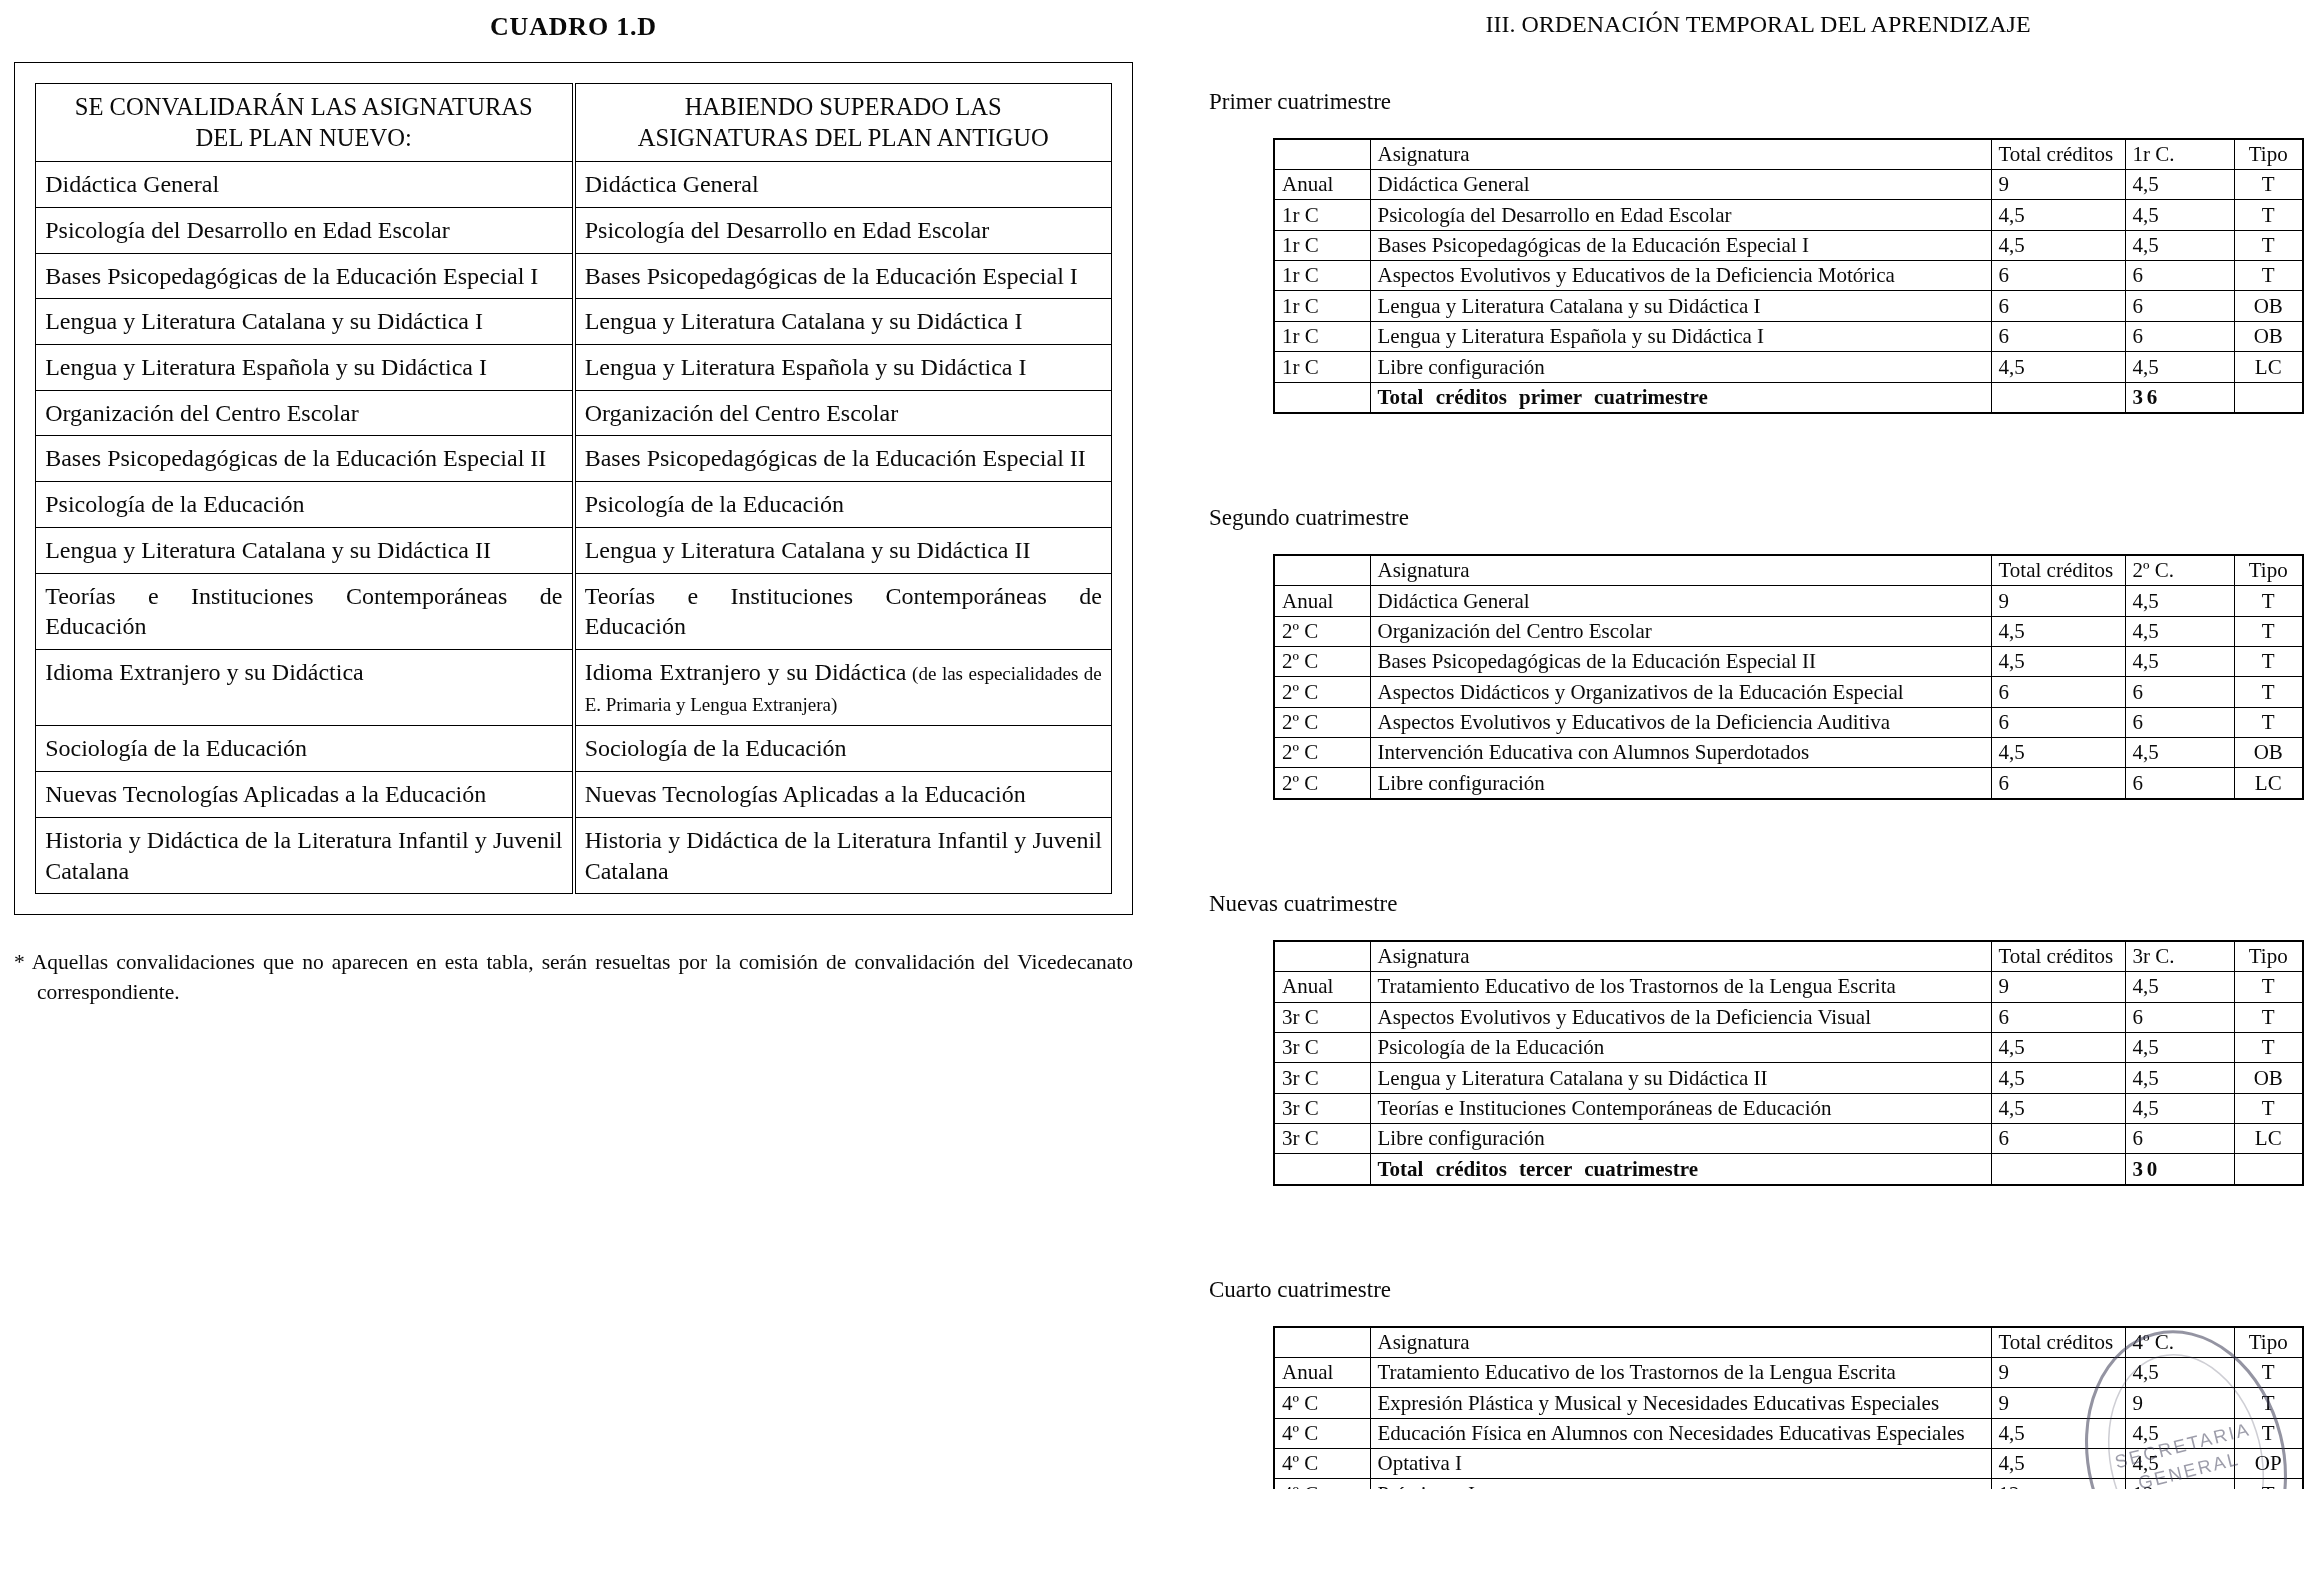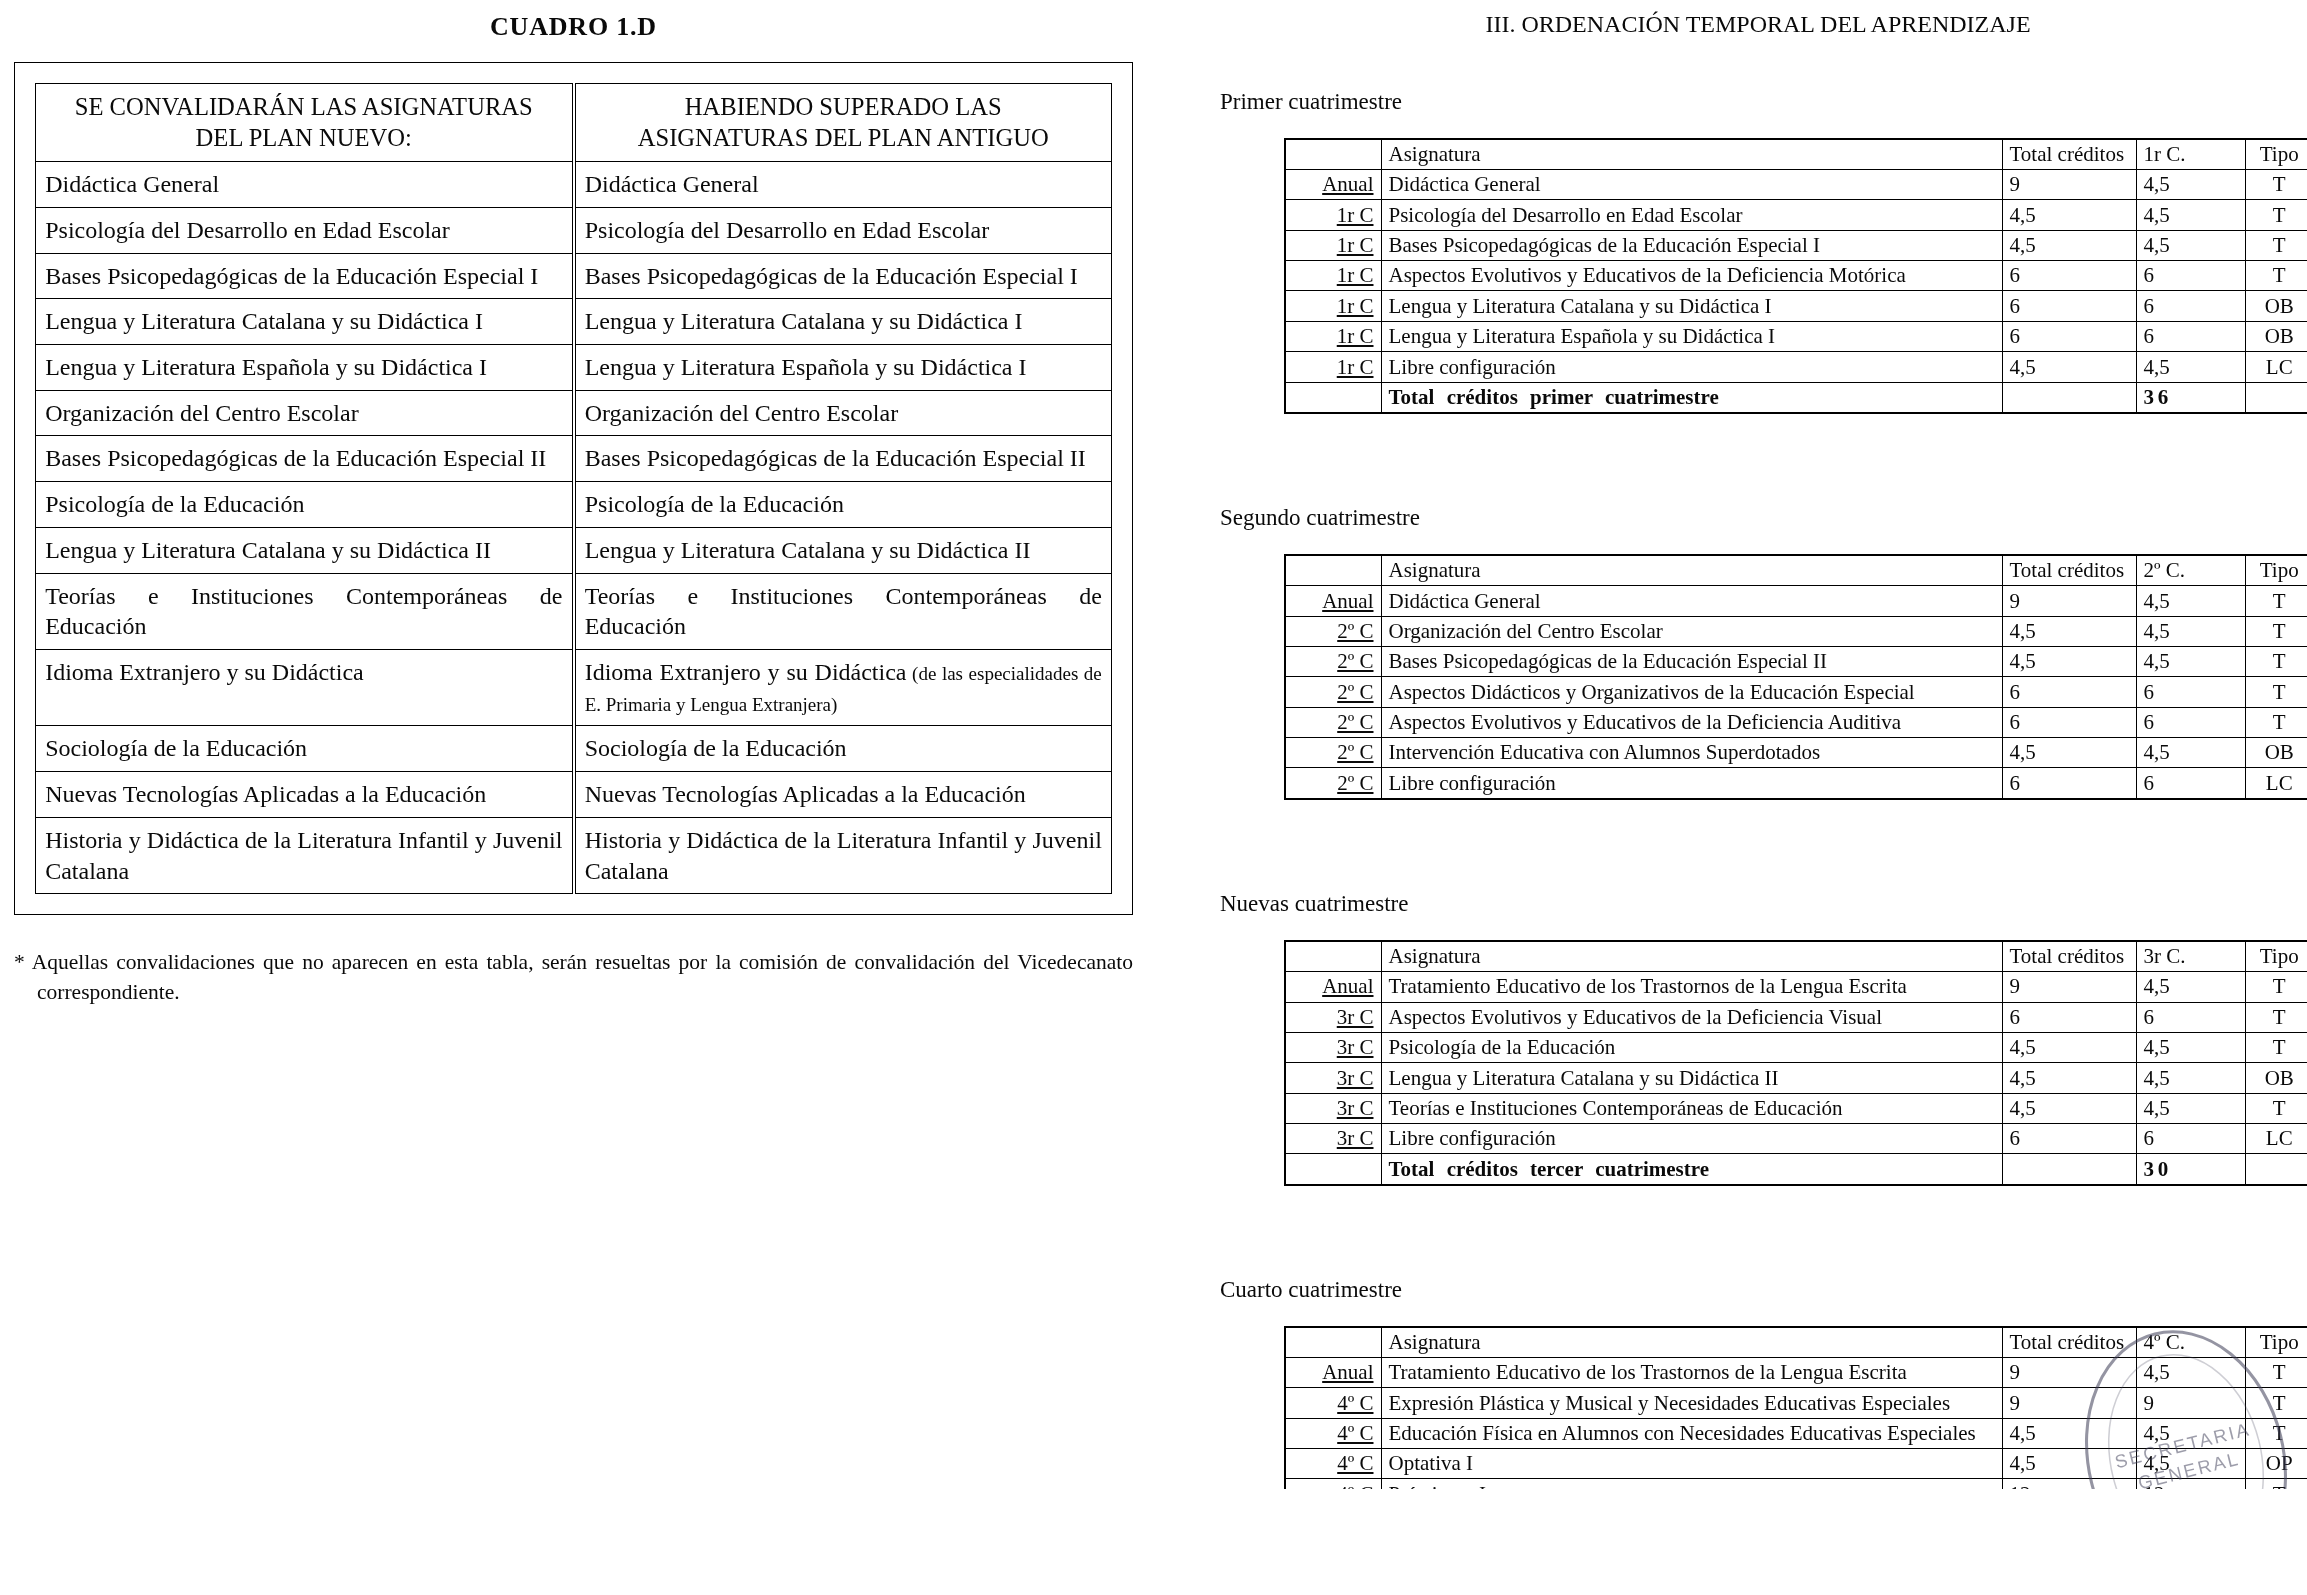--- a/index.html
+++ b/index.html
@@ -65,21 +65,21 @@
   
   .right-col { position: absolute; left: 1209px; top: 10.7px; width: 1098px; }
 
   .right-title {
     text-align: center;
     font-size: 24px;
     font-weight: normal;
     margin: 0 0 51px 0;
   }
 
-  .semester { margin: 0 0 91px 11px; }
+  .semester { margin: 0 0 91px 0; }
   .sem-heading {
     font-size: 23px;
     font-weight: normal;
     margin: 0 0 23px 0;
   }
 
   table.sem-table {
     margin-left: 64px;
     width: 1030px;
     border-collapse: collapse;
@@ -88,21 +88,21 @@
     font-size: 21px;
   }
   .sem-table th, .sem-table td {
     border: 1.5px solid #000;
     padding: 2.3px 7px;
     line-height: 1.18;
     vertical-align: top;
   }
   .sem-table th { font-weight: normal; text-align: left; white-space: nowrap; }
   .sem-table th.c-tipo { text-align: center; border-radius: 15px; }
-  td.c-period { text-align: right; white-space: nowrap; text-decoration: underline; }
+  td.c-period { text-align: left; white-space: nowrap; }
   td.c-asig { text-align: justify; }
   td.c-total, td.c-cuatr { text-align: left; }
   td.c-tipo { text-align: center; }
 
   tr.total-row td.total-label { font-weight: bold; word-spacing: 7px; text-align: left; }
   tr.total-row td.total-value { font-weight: bold; letter-spacing: 3.8px; }
 
   
   .stamp {
     position: absolute;

